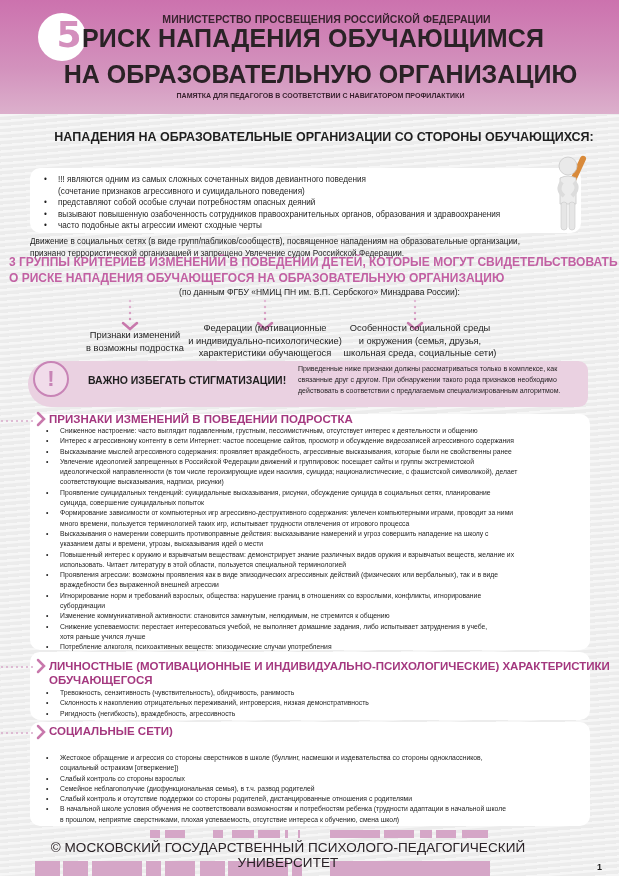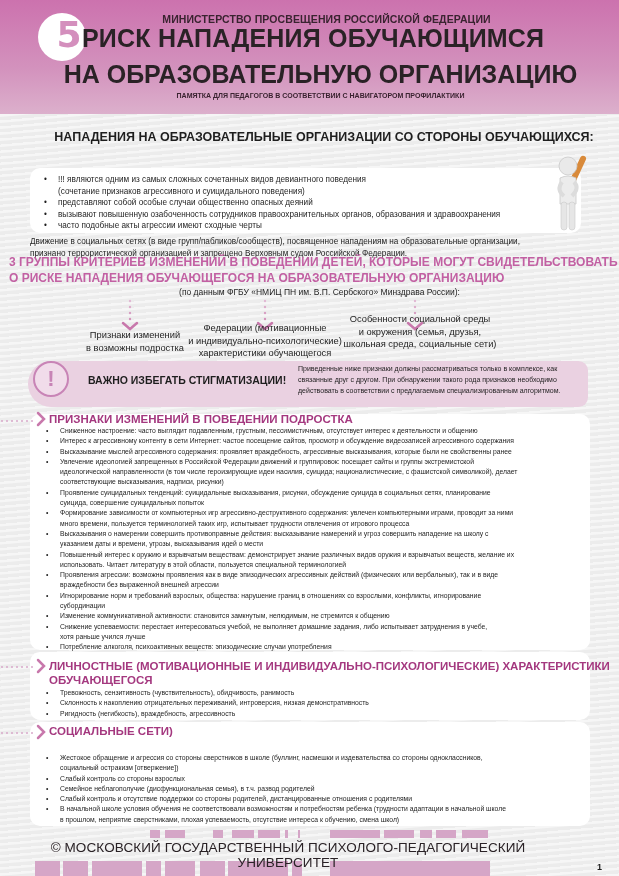--- a/index.html
+++ b/index.html
@@ -122,39 +122,39 @@
   <div class="subtitle">ПАМЯТКА ДЛЯ ПЕДАГОГОВ В СООТВЕТСТВИИ С НАВИГАТОРОМ ПРОФИЛАКТИКИ</div>
 </div>
 
 <div class="attacks-heading">НАПАДЕНИЯ НА ОБРАЗОВАТЕЛЬНЫЕ ОРГАНИЗАЦИИ СО СТОРОНЫ ОБУЧАЮЩИХСЯ:</div>
 
 <div class="intro-card-ext"></div>
 <div class="intro-card">
   <ul class="intro-list">
     <li><span class="b">•</span><span>!!! являются одним из самых сложных сочетанных видов девиантного поведения</span></li>
     <li><span>(сочетание признаков агрессивного и суицидального поведения)</span></li>
-    <li><span class="b">•</span><span>представляют собой особые случаи общественно опасных деяний</span></li>
+    <li><span class="b">•</span><span>представляют собой особые случаи потребностям опасных деяний</span></li>
     <li><span class="b">•</span><span>вызывают повышенную озабоченность сотрудников правоохранительных органов, образования и здравоохранения</span></li>
     <li><span class="b">•</span><span>часто подобные акты агрессии имеют сходные черты</span></li>
   </ul>
 </div>
 
 <svg class="figure" viewBox="0 0 46 82">
   <rect x="22" y="2" width="6" height="44" rx="3" transform="rotate(25 25 24)" fill="#d98a3a"></rect>
   <circle cx="18" cy="14" r="9" fill="#e9e9e9" stroke="#c9c9c9" stroke-width="0.8"></circle>
   <path d="M10 26 Q18 22 26 26 L26 52 L10 52 Z" fill="#ececec" stroke="#c9c9c9" stroke-width="0.8"></path>
   <path d="M12 30 Q6 38 14 44" stroke="#dcdcdc" stroke-width="4" fill="none"></path>
   <path d="M24 30 Q30 36 22 44" stroke="#dcdcdc" stroke-width="4" fill="none"></path>
   <rect x="11" y="50" width="6" height="28" rx="3" fill="#e6e6e6" stroke="#c9c9c9" stroke-width="0.6"></rect>
   <rect x="19" y="50" width="6" height="28" rx="3" fill="#e6e6e6" stroke="#c9c9c9" stroke-width="0.6"></rect>
 </svg>
 
 <div class="movement">
   <div>Движение в социальных сетях (в виде групп/пабликов/сообществ), посвященное нападениям на образовательные организации,</div>
-  <div>признано террористической организацией и запрещено Верховным судом Российской Федерации.</div>
+  <div>признано террористической организацией и запрещено Увлечение судом Российской Федерации.</div>
 </div>
 
 <div class="criteria-heading">
   <div>3 ГРУППЫ КРИТЕРИЕВ ИЗМЕНЕНИЙ В ПОВЕДЕНИИ ДЕТЕЙ, КОТОРЫЕ МОГУТ СВИДЕТЕЛЬСТВОВАТЬ</div>
   <div>О РИСКЕ НАПАДЕНИЯ ОБУЧАЮЩЕГОСЯ НА ОБРАЗОВАТЕЛЬНУЮ ОРГАНИЗАЦИЮ</div>
 </div>
 <div class="criteria-source">(по данным ФГБУ «НМИЦ ПН им. В.П. Сербского» Минздрава России):</div>
 
 <svg class="arrow" style="left:120px; top:298px;" viewBox="0 0 20 40">
   <circle cx="10" cy="3" r="1.2" fill="#e1b9d3"></circle>
@@ -180,21 +180,21 @@
 
 <div class="group-label" style="left:60px; top:329px; width:150px;">
   <div>Признаки изменений</div>
   <div>в возможны подростка</div>
 </div>
 <div class="group-label" style="left:185px; top:322px; width:160px;">
   <div>Федерации (мотивационные</div>
   <div>и индивидуально-психологические)</div>
   <div>характеристики обучающегося</div>
 </div>
-<div class="group-label" style="left:340px; top:313px; width:160px;">
+<div class="group-label" style="left:340px; top:322px; width:160px;">
   <div>Особенности социальной среды</div>
   <div>и окружения (семья, друзья,</div>
   <div>школьная среда, социальные сети)</div>
 </div>
 
 <div class="warn-band"></div>
 <div class="warn-circle">
   <span>!</span>
 </div>
 <div class="warn-title">ВАЖНО ИЗБЕГАТЬ СТИГМАТИЗАЦИИ!</div>

